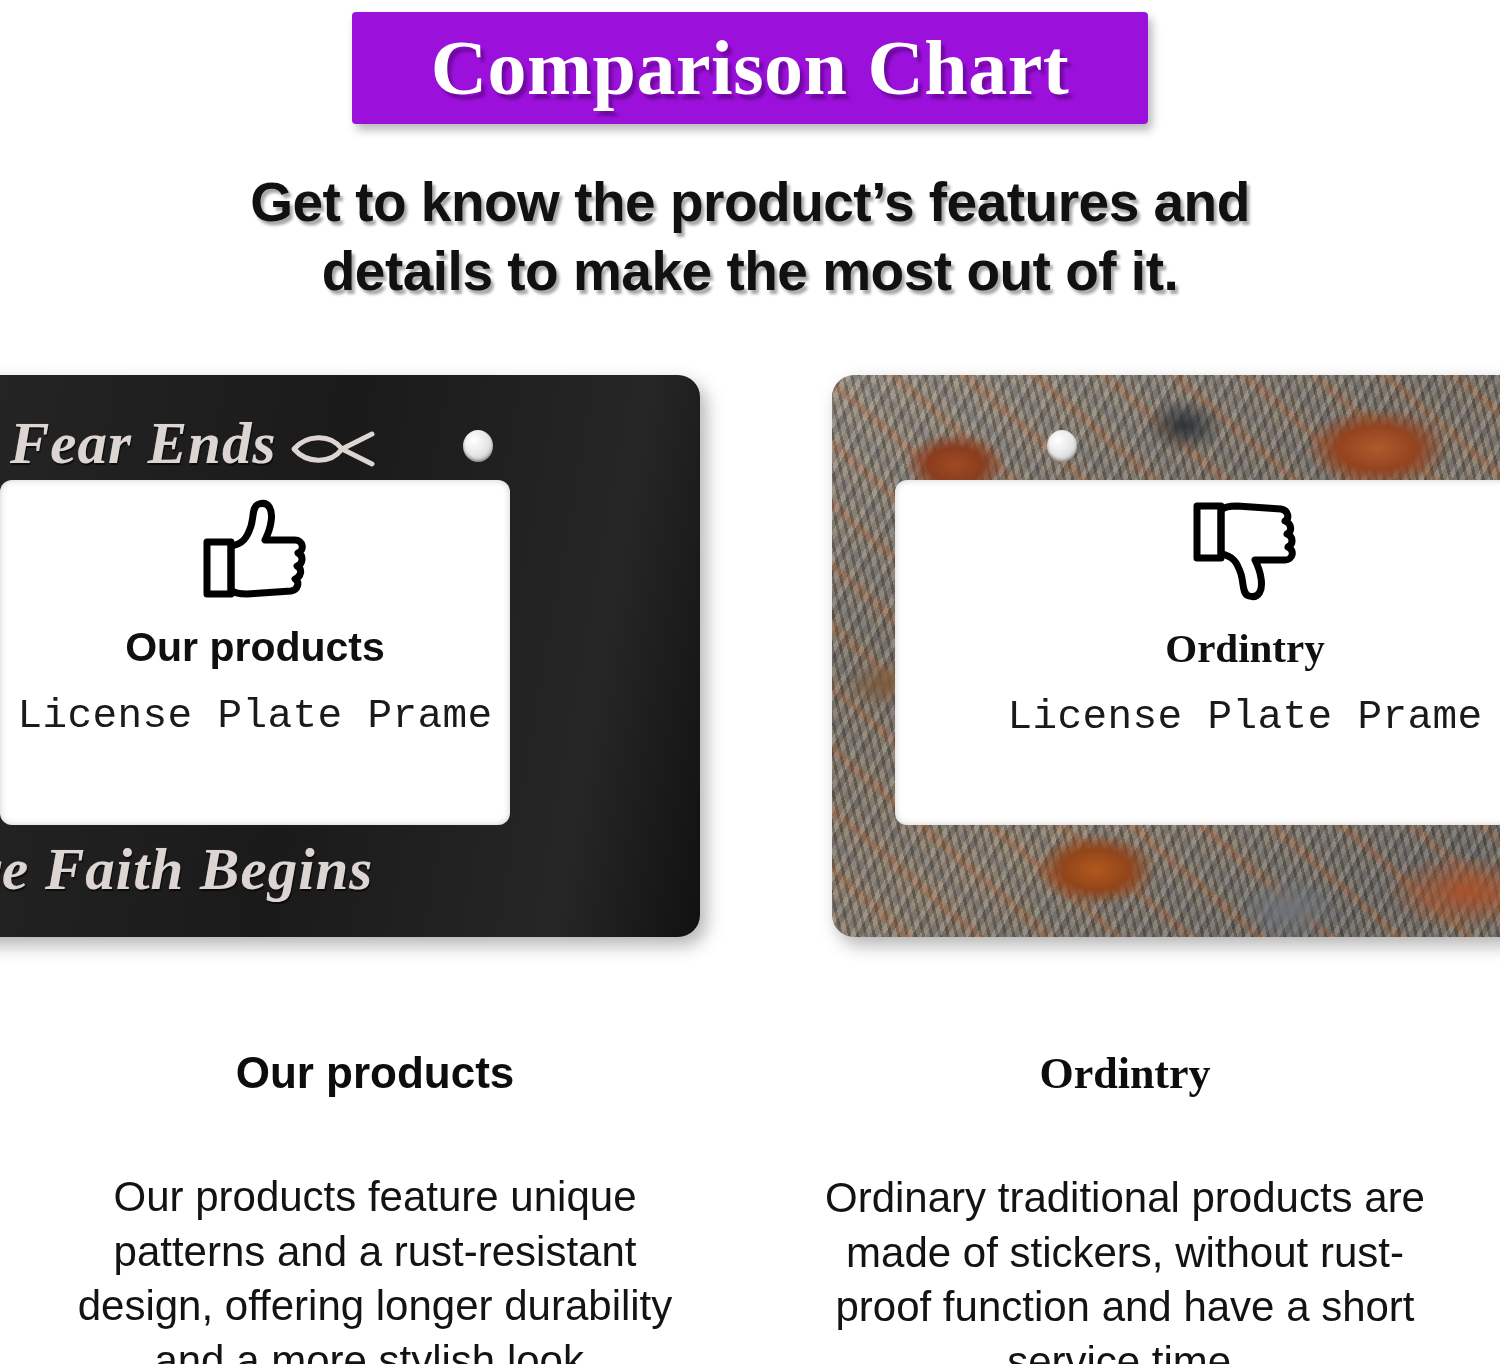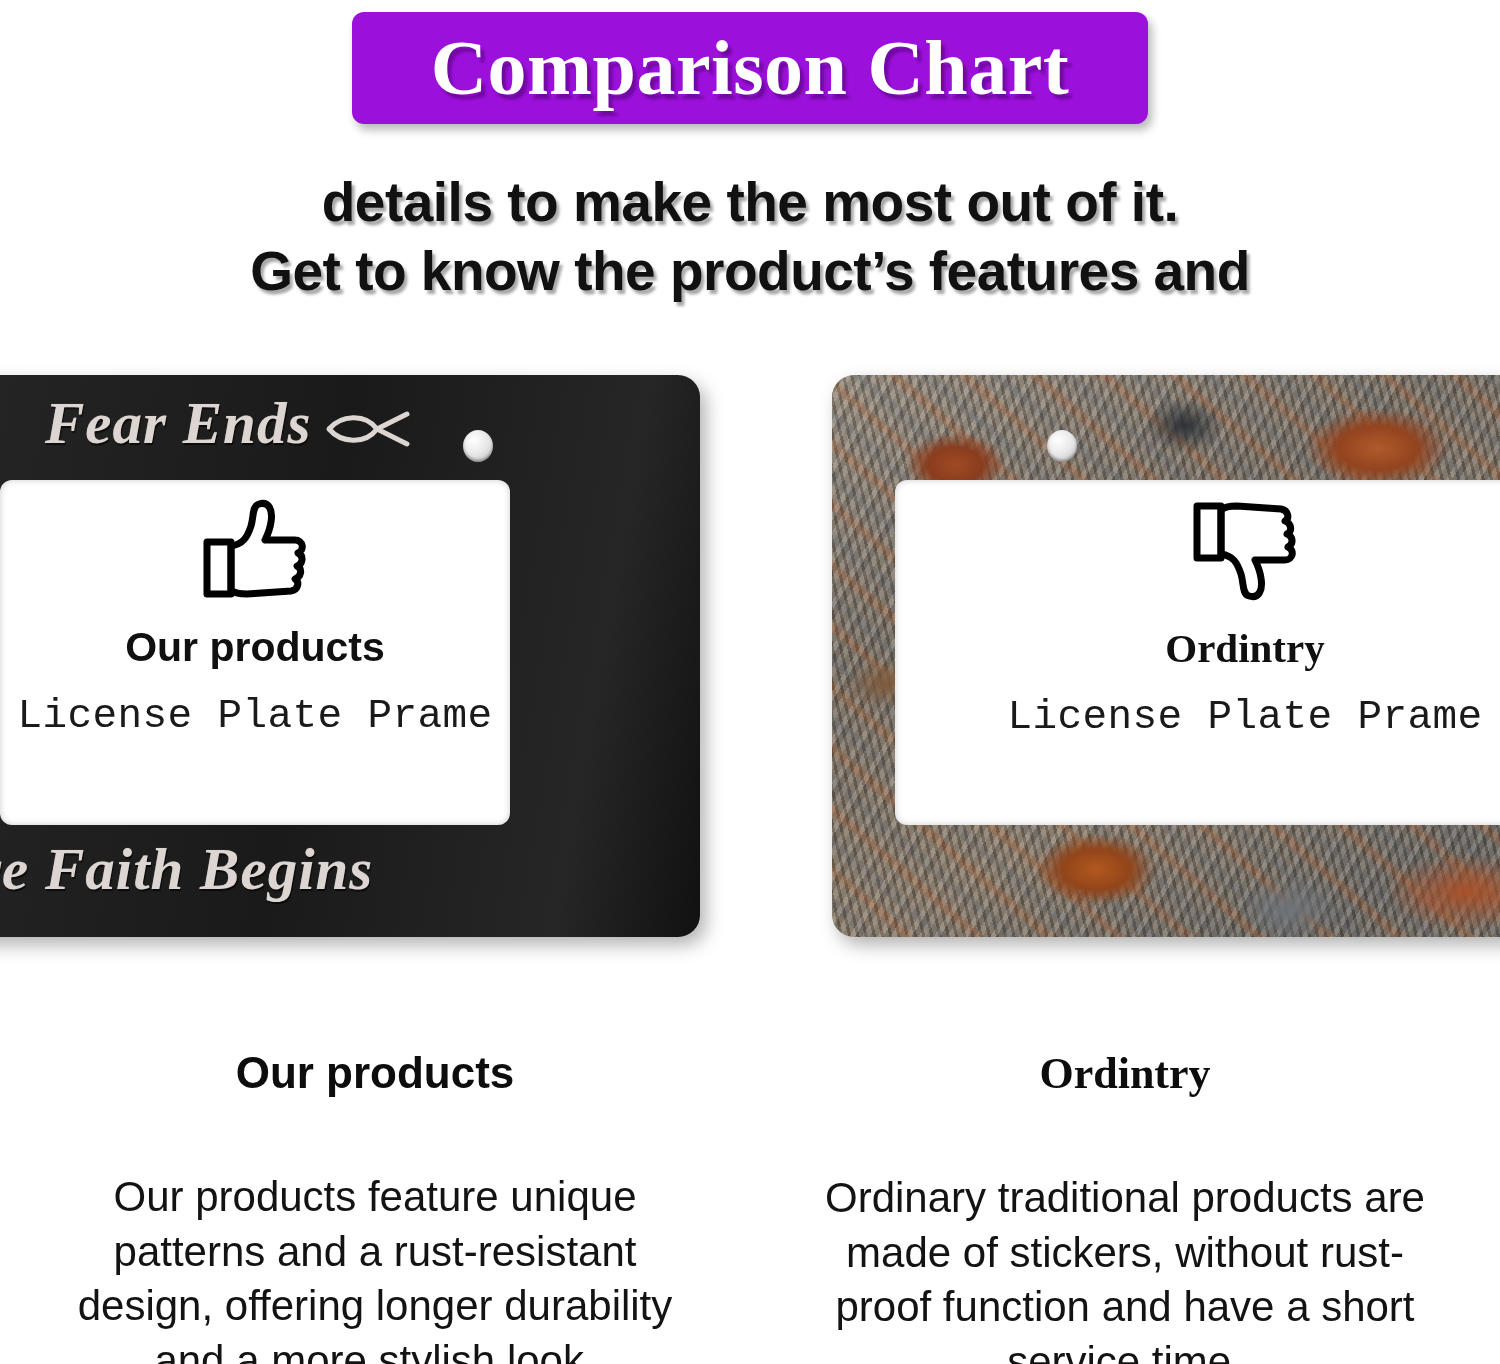--- a/index.html
+++ b/index.html
@@ -18,21 +18,21 @@
   }
 
   
   .banner {
     position: absolute;
     left: 352px;
     top: 12px;
     width: 796px;
     height: 112px;
     background: #9C10DB;
-    border-radius: 12px;
+    border-radius: 4px;
     box-shadow: 4px 6px 10px rgba(0,0,0,0.28);
     display: flex;
     align-items: center;
     justify-content: center;
   }
   .banner-title {
     font-family: "Liberation Serif", "DejaVu Serif", serif;
     font-weight: bold;
     font-size: 78px;
     line-height: 1;
@@ -129,21 +129,21 @@
     position: absolute;
     font-family: "Liberation Serif", "DejaVu Serif", serif;
     font-style: italic;
     font-weight: bold;
     font-size: 59px;
     color: #ddd5d2;
     white-space: nowrap;
     text-shadow: 1px 2px 1px rgba(0,0,0,0.65), 0 0 1px rgba(255,255,255,0.35);
     letter-spacing: 1px;
   }
-  .plate-text-top    { left: 190px; top: 14px; margin-left: 35px; }
+  .plate-text-top    { left: 190px; top: 34px; }
   .plate-text-bottom { left: 158px; top: 460px; }
 
   .fish-icon {
     display: inline-block;
     vertical-align: -6px;
     margin-left: 14px;
   }
 
   
   .mount-hole {
@@ -233,22 +233,22 @@
   }
 </style>
 </head>
 <body>
 
 <div class="banner">
   <div class="banner-title">Comparison Chart</div>
 </div>
 
 <div class="subtitle">
+  <span class="line">Get to know the product’s features and</span>
   <span class="line">details to make the most out of it.</span>
-  <span class="line">Get to know the product’s features and</span>
 </div>
 
 <div class="frames">
 
   <div class="frame frame-left">
 
     <div class="plate-text plate-text-top">
       <span>Fear Ends</span><span class="fish-icon">
         <svg width="86" height="40" viewBox="0 0 86 40" aria-hidden="true">
           <path d="M4 20 C16 6, 40 4, 52 20 C40 36, 16 34, 4 20 Z" fill="none" stroke="#ddd5d2" stroke-width="5" stroke-linejoin="round"></path>

